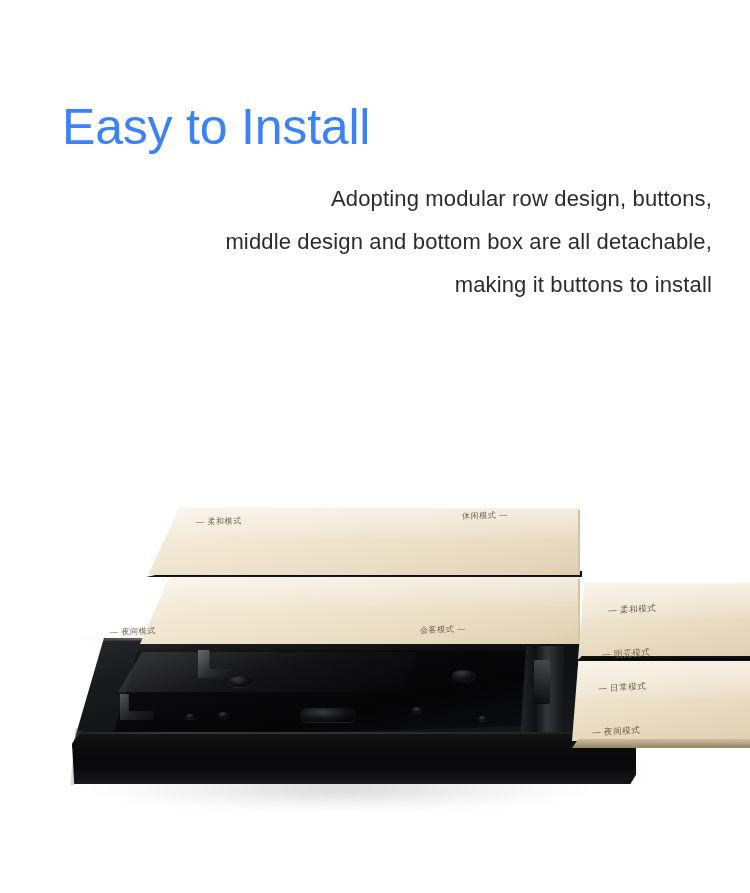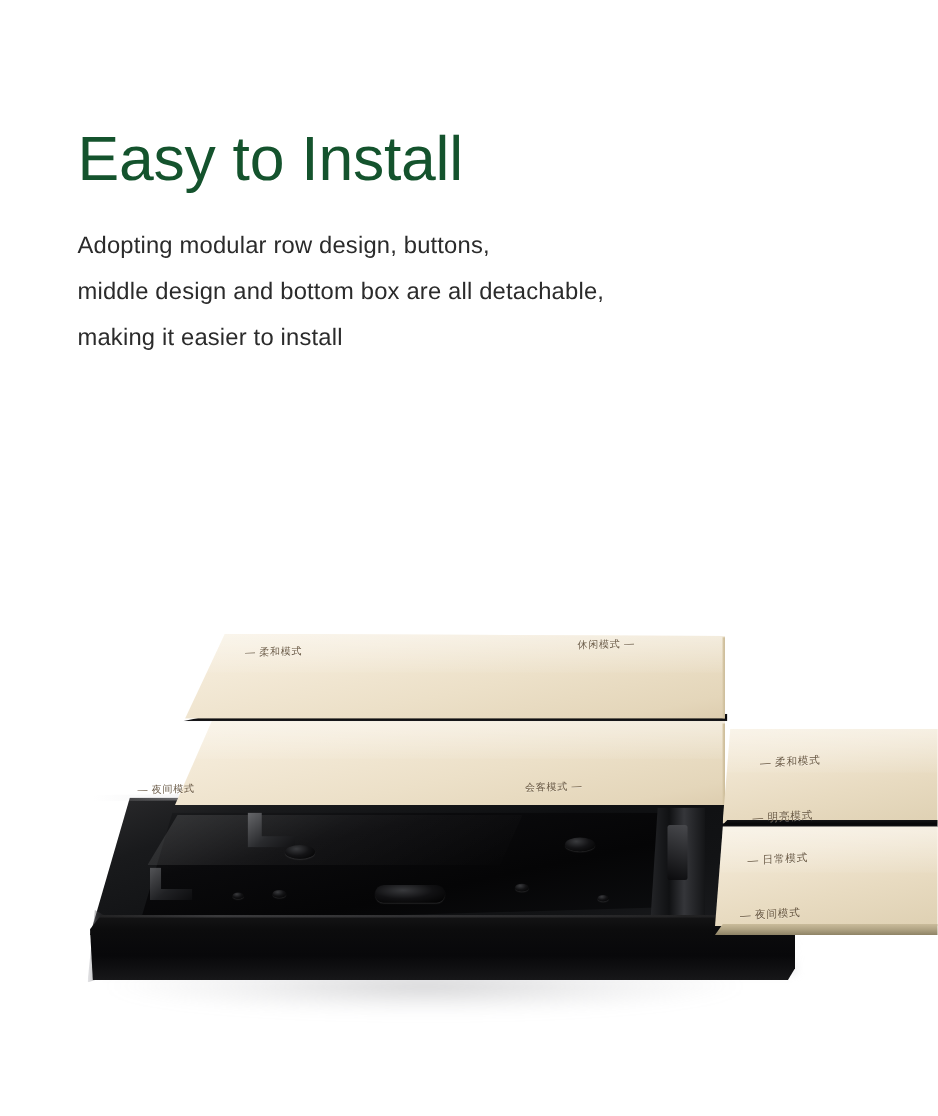--- a/index.html
+++ b/index.html
@@ -20,32 +20,33 @@
   .text-block {
     position: absolute;
     left: 62px;
     top: 100px;
     width: 650px;
   }
   .page-title {
     font-size: 50px;
     font-weight: 400;
     line-height: 1.08;
-    color: #14532d;
+    color: #3b82f6;
     letter-spacing: -0.2px;
     margin: 0 0 24px 0;
     white-space: nowrap;
   }
   .page-subtitle {
-    font-size: 19px;
+    font-size: 22px;
     font-weight: 400;
     line-height: 1.95;
     color: #2b2b2b;
     letter-spacing: 0.15px;
     margin: 0;
+    text-align: right;
   }
   .page-subtitle .sub-line { display: block; white-space: nowrap; }
 
   
   .product-stage {
     position: absolute;
     left: 0;
     top: 470px;
     width: 750px;
     height: 423px;
@@ -336,21 +337,21 @@
   .lbl-m-night  { left: 592px; top: 727px; }
 </style>
 </head>
 <body style="background: rgb(255, 255, 255);">
 
 <div class="text-block">
   <h1 class="page-title">Easy to Install</h1>
   <div class="page-subtitle">
     <span class="sub-line">Adopting modular row design, buttons,</span>
     <span class="sub-line">middle design and bottom box are all detachable,</span>
-    <span class="sub-line">making it easier to install</span>
+    <span class="sub-line">making it buttons to install</span>
   </div>
 </div>
 
 <div class="product-stage">
 
   <div class="floor-shadow"></div>
   <div class="floor-reflect"></div>
 
   <div class="bottom-box">
     <div class="box-deck"></div>

